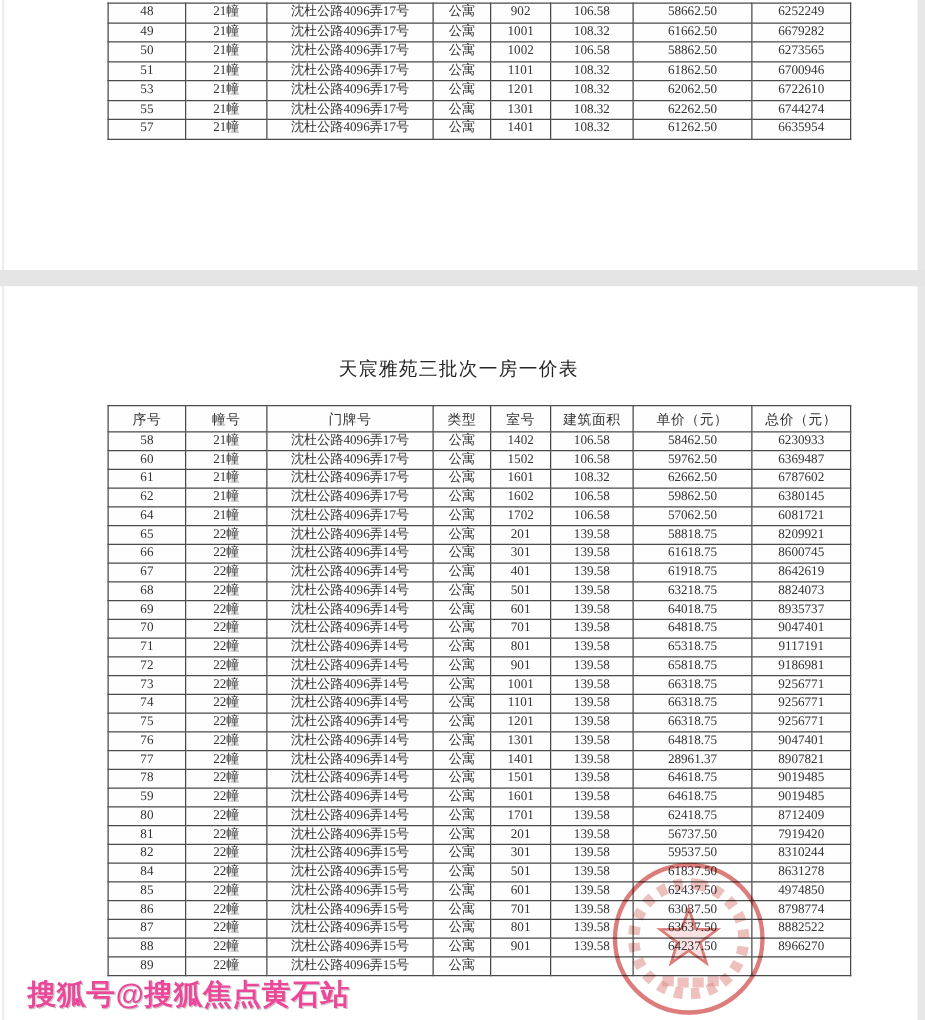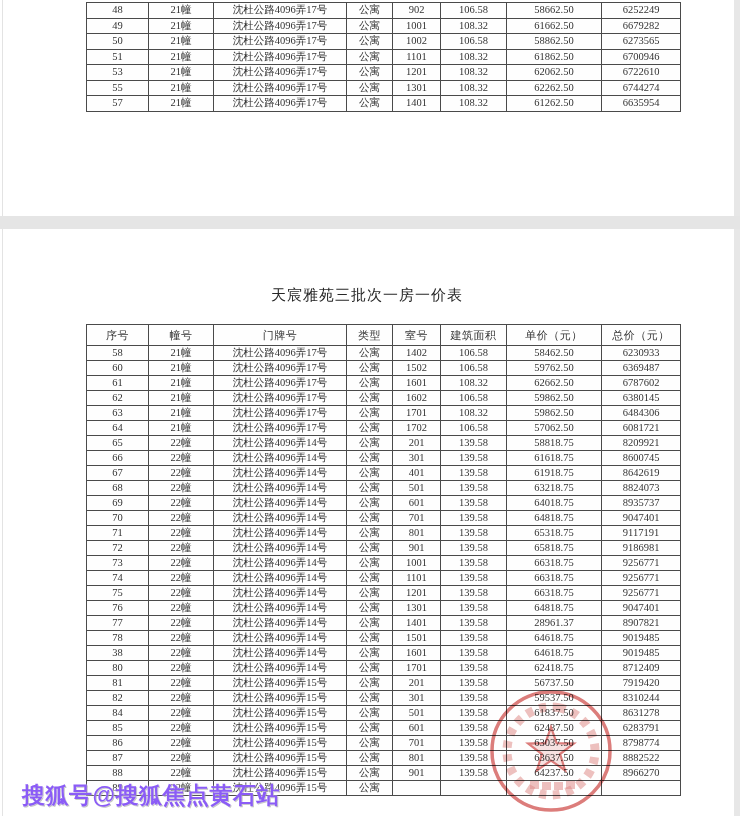--- a/index.html
+++ b/index.html
@@ -65,21 +65,21 @@
     opacity:0.72;
     mix-blend-mode:multiply;
     pointer-events:none;
   }
   
   .watermark{
     position:absolute;left:22px;top:782px;
     font-family:"Liberation Sans","DejaVu Sans",sans-serif;
     font-size:23px;font-weight:bold;line-height:26px;
     letter-spacing:0.5px;
-    color:#8b5cf6;
+    color:#ec4899;
     text-shadow:0 0 2px rgba(255,255,255,0.85), 1px 1px 0 rgba(120,120,120,0.5);
     pointer-events:none;
   }
 </style>
 </head>
 <body>
 
 <div id="screen">
 
   <div class="page-edge-line"></div>
@@ -231,30 +231,20 @@
           <td>62</td>
           <td>21幢</td>
           <td>沈杜公路4096弄17号</td>
           <td>公寓</td>
           <td>1602</td>
           <td>106.58</td>
           <td>59862.50</td>
           <td>6380145</td>
         </tr>
         <tr>
-          <td>63</td>
-          <td>21幢</td>
-          <td>沈杜公路4096弄17号</td>
-          <td>公寓</td>
-          <td>1701</td>
-          <td>108.32</td>
-          <td>59862.50</td>
-          <td>6484306</td>
-        </tr>
-        <tr>
           <td>64</td>
           <td>21幢</td>
           <td>沈杜公路4096弄17号</td>
           <td>公寓</td>
           <td>1702</td>
           <td>106.58</td>
           <td>57062.50</td>
           <td>6081721</td>
         </tr>
         <tr>
@@ -391,21 +381,21 @@
           <td>78</td>
           <td>22幢</td>
           <td>沈杜公路4096弄14号</td>
           <td>公寓</td>
           <td>1501</td>
           <td>139.58</td>
           <td>64618.75</td>
           <td>9019485</td>
         </tr>
         <tr>
-          <td>38</td>
+          <td>59</td>
           <td>22幢</td>
           <td>沈杜公路4096弄14号</td>
           <td>公寓</td>
           <td>1601</td>
           <td>139.58</td>
           <td>64618.75</td>
           <td>9019485</td>
         </tr>
         <tr>
           <td>80</td>
@@ -448,21 +438,21 @@
           <td>8631278</td>
         </tr>
         <tr>
           <td>85</td>
           <td>22幢</td>
           <td>沈杜公路4096弄15号</td>
           <td>公寓</td>
           <td>601</td>
           <td>139.58</td>
           <td>62437.50</td>
-          <td>6283791</td>
+          <td>4974850</td>
         </tr>
         <tr>
           <td>86</td>
           <td>22幢</td>
           <td>沈杜公路4096弄15号</td>
           <td>公寓</td>
           <td>701</td>
           <td>139.58</td>
           <td>63037.50</td>
           <td>8798774</td>

